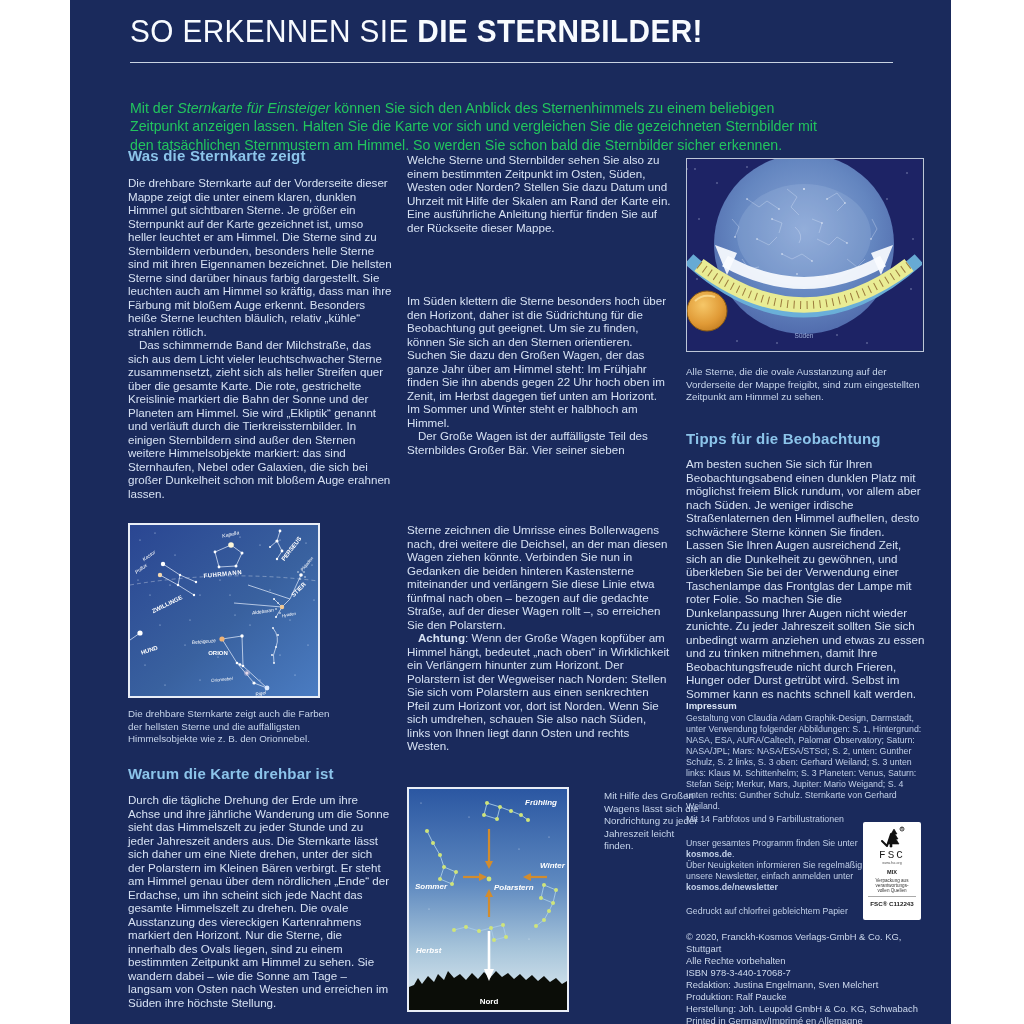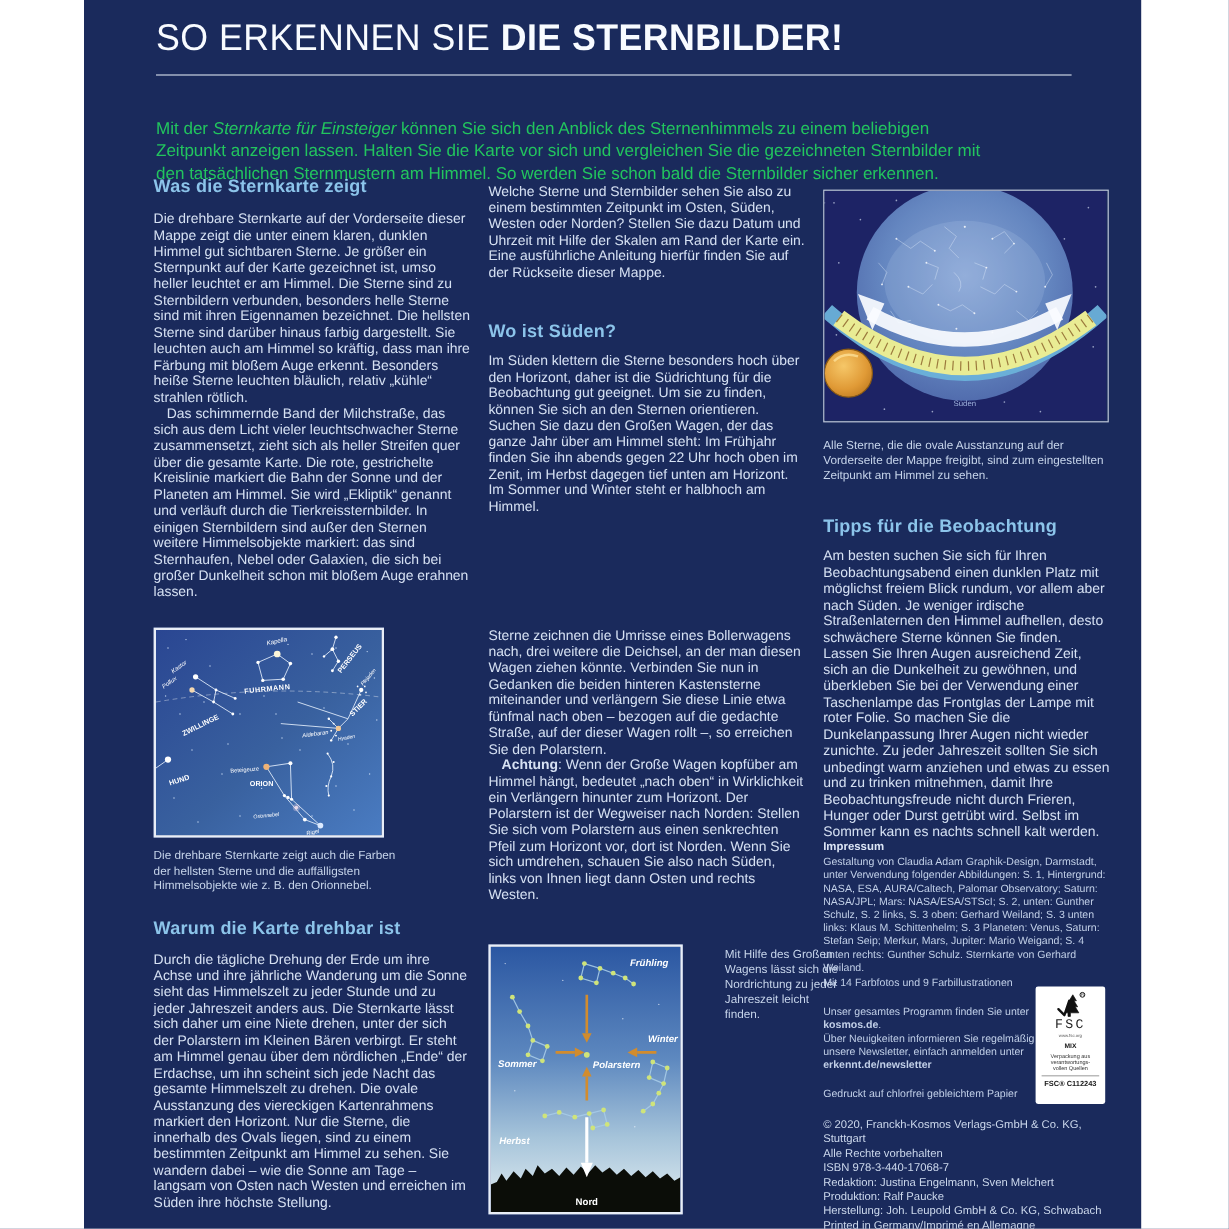--- a/index.html
+++ b/index.html
@@ -189,23 +189,23 @@
   <div class="abs caption" style="left:58px;top:708px;width:208px;">Die drehbare Sternkarte zeigt auch die Farben der hellsten Sterne und die auffälligsten Himmelsobjekte wie z. B. den Orionnebel.</div>
 
   <div class="abs sec-heading" style="left:58px;top:765px;width:264px;">Warum die Karte drehbar ist</div>
   <div class="abs body-text" style="left:58px;top:793px;width:264px;">
     <p>Durch die tägliche Drehung der Erde um ihre Achse und ihre jährliche Wanderung um die Sonne sieht das Himmelszelt zu jeder Stunde und zu jeder Jahreszeit anders aus. Die Sternkarte lässt sich daher um eine Niete drehen, unter der sich der Polarstern im Kleinen Bären verbirgt. Er steht am Himmel genau über dem nördlichen „Ende“ der Erdachse, um ihn scheint sich jede Nacht das gesamte Himmelszelt zu drehen. Die ovale Ausstanzung des viereckigen Kartenrahmens markiert den Horizont. Nur die Sterne, die innerhalb des Ovals liegen, sind zu einem bestimmten Zeitpunkt am Himmel zu sehen. Sie wandern dabei – wie die Sonne am Tage – langsam von Osten nach Westen und erreichen im Süden ihre höchste Stellung.</p>
   </div>
 
   <div class="abs body-text" style="left:337px;top:153px;width:264px;">
     <p>Welche Sterne und Sternbilder sehen Sie also zu einem bestimmten Zeitpunkt im Osten, Süden, Westen oder Norden? Stellen Sie dazu Datum und Uhrzeit mit Hilfe der Skalen am Rand der Karte ein. Eine ausführliche Anleitung hierfür finden Sie auf der Rückseite dieser Mappe.</p>
   </div>
-  <div class="abs sec-heading" style="left:337px;top:268px;width:264px;">Wo ist Süden?</div>
   <div class="abs body-text" style="left:337px;top:294px;width:264px;">
     <p>Im Süden klettern die Sterne besonders hoch über den Horizont, daher ist die Südrichtung für die Beobachtung gut geeignet. Um sie zu finden, können Sie sich an den Sternen orientieren. Suchen Sie dazu den Großen Wagen, der das ganze Jahr über am Himmel steht: Im Frühjahr finden Sie ihn abends gegen 22 Uhr hoch oben im Zenit, im Herbst dagegen tief unten am Horizont. Im Sommer und Winter steht er halbhoch am Himmel.</p>
+    <p class="indent">Der Große Wagen ist der auffälligste Teil des Sternbildes Großer Bär. Vier seiner sieben</p>
   </div>
   <div class="abs body-text" style="left:337px;top:523px;width:264px;">
     <p>Sterne zeichnen die Umrisse eines Bollerwagens nach, drei weitere die Deichsel, an der man diesen Wagen ziehen könnte. Verbinden Sie nun in Gedanken die beiden hinteren Kastensterne miteinander und verlängern Sie diese Linie etwa fünfmal nach oben – bezogen auf die gedachte Straße, auf der dieser Wagen rollt –, so erreichen Sie den Polarstern.</p>
     <p class="indent"><span class="b">Achtung</span><span>: Wenn der Große Wagen kopfüber am Himmel hängt, bedeutet „nach oben“ in Wirklichkeit ein Verlängern hinunter zum Horizont. Der Polarstern ist der Wegweiser nach Norden: Stellen Sie sich vom Polarstern aus einen senkrechten Pfeil zum Horizont vor, dort ist Norden. Wenn Sie sich umdrehen, schauen Sie also nach Süden, links von Ihnen liegt dann Osten und rechts Westen.</span></p>
   </div>
 
   <div class="abs imgbox" style="left:337px;top:787px;width:162px;height:225px;">
     <svg width="158" height="221" viewBox="0 0 158 221">
       <defs>
         <linearGradient id="skybg" x1="0" y1="0" x2="0" y2="1">
@@ -378,21 +378,21 @@
     <p>Am besten suchen Sie sich für Ihren Beobachtungsabend einen dunklen Platz mit möglichst freiem Blick rundum, vor allem aber nach Süden. Je weniger irdische Straßenlaternen den Himmel aufhellen, desto schwächere Sterne können Sie finden. Lassen Sie Ihren Augen ausreichend Zeit, sich an die Dunkelheit zu gewöhnen, und überkleben Sie bei der Verwendung einer Taschenlampe das Frontglas der Lampe mit roter Folie. So machen Sie die Dunkelanpassung Ihrer Augen nicht wieder zunichte. Zu jeder Jahreszeit sollten Sie sich unbedingt warm anziehen und etwas zu essen und zu trinken mitnehmen, damit Ihre Beobachtungsfreude nicht durch Frieren, Hunger oder Durst getrübt wird. Selbst im Sommer kann es nachts schnell kalt werden.</p>
   </div>
 
   <div class="abs imp-head" style="left:616px;top:700px;width:239px;">Impressum</div>
   <div class="abs small-text" style="left:616px;top:713px;width:239px;">Gestaltung von Claudia Adam Graphik-Design, Darmstadt, unter Verwendung folgender Abbildungen: S. 1, Hintergrund: NASA, ESA, AURA/Caltech, Palomar Observatory; Saturn: NASA/JPL; Mars: NASA/ESA/STScI; S. 2, unten: Gunther Schulz, S. 2 links, S. 3 oben: Gerhard Weiland; S. 3 unten links: Klaus M. Schittenhelm; S. 3 Planeten: Venus, Saturn: Stefan Seip; Merkur, Mars, Jupiter: Mario Weigand; S. 4 unten rechts: Gunther Schulz. Sternkarte von Gerhard Weiland.</div>
 
   <div class="abs small-text" style="left:616px;top:814px;width:180px;">Mit 14 Farbfotos und 9 Farbillustrationen</div>
 
   <div class="abs small-text" style="left:616px;top:838px;width:178px;">
     <p><span>Unser gesamtes Programm finden Sie unter </span><span class="b">kosmos.de</span><span>.</span></p>
-    <p><span>Über Neuigkeiten informieren Sie regelmäßig unsere Newsletter, einfach anmelden unter </span><span class="b">erkennt.de/newsletter</span></p>
+    <p><span>Über Neuigkeiten informieren Sie regelmäßig unsere Newsletter, einfach anmelden unter </span><span class="b">kosmos.de/newsletter</span></p>
   </div>
 
   <div class="abs small-text" style="left:616px;top:906px;width:200px;">Gedruckt auf chlorfrei gebleichtem Papier</div>
 
   <div class="abs fsc" style="left:793px;top:822px;">
     <svg width="26" height="24" viewBox="0 0 26 24" style="display:block;margin:0 auto;">
       <path d="M3,15 L8,20 L12,8" stroke="#111" stroke-width="2" fill="none" stroke-linecap="round" stroke-linejoin="round"></path>
       <path d="M12,8 L15,3 L18,8 L16,8 L19,13 L17,13 L20,18 L13,18 L13,21 L11,21 L11,18 L9,18" fill="#111" stroke="#111" stroke-width=".6" stroke-linejoin="round"></path>
       <circle cx="23" cy="3" r="2" fill="none" stroke="#111" stroke-width=".8"></circle>
       <text x="23" y="4.4" font-size="3.4" text-anchor="middle" fill="#111">R</text>

